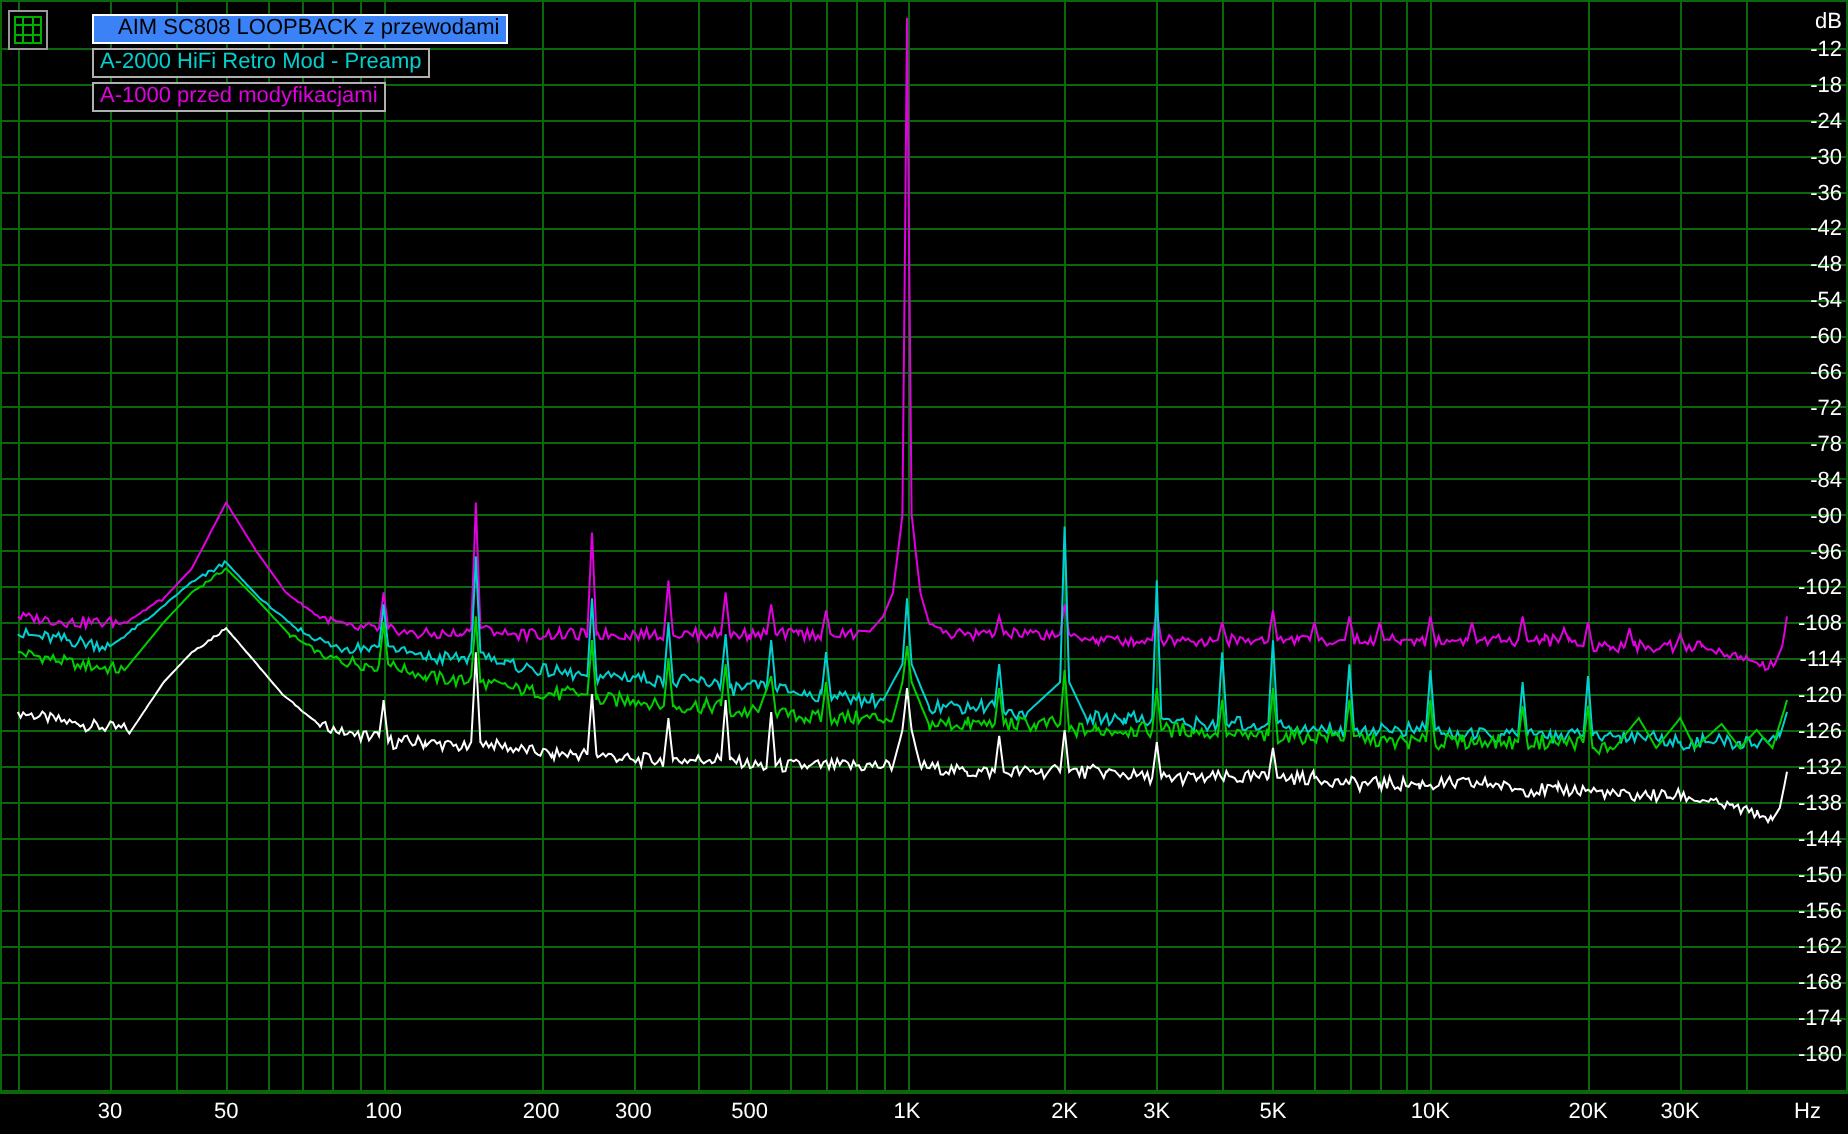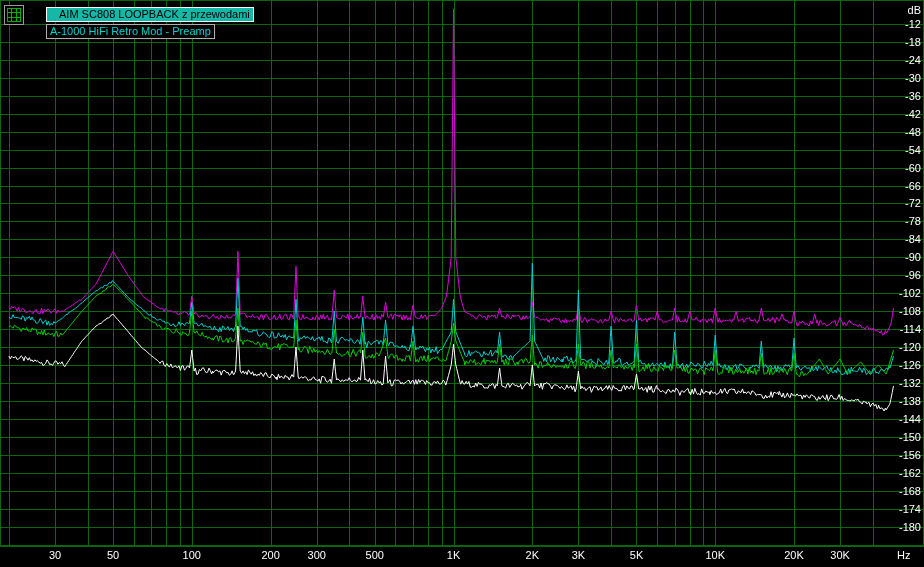--- a/index.html
+++ b/index.html
@@ -7,21 +7,21 @@
        font-family:"Liberation Sans",sans-serif;}
   #stage{position:absolute;inset:0;width:924px;height:567px;background:#000;}
   #chart-svg{position:absolute;left:0;top:0;}
   #toolbar-icon{position:absolute;left:4px;top:5px;width:20px;height:20px;
        background:#000;border:1px solid #9a9a9a;box-sizing:border-box;
        display:flex;align-items:center;justify-content:center;}
   #legend{position:absolute;left:46px;top:7px;display:flex;
        flex-direction:column;align-items:flex-start;gap:2px;}
   .legend-item{font-size:11px;line-height:13px;padding:0 3px;
        border:1px solid #b0b0b0;background:#000;white-space:nowrap;}
-  .legend-item.selected{background:#14b8a6;color:#000;border-color:#fff;padding-left:12px;}
+  .legend-item.selected{background:#3b82f6;color:#000;border-color:#fff;padding-left:12px;}
 </style>
 </head>
 <body>
 
 <div id="stage">
 
   <svg id="chart-svg" width="924" height="567" viewBox="0 0 924 567">
       <rect x="0" y="0" width="924" height="567" fill="#000000"></rect>
       <path d="M9.5 1L9.5 546M55.5 1L55.5 546M88.5 1L88.5 546M113.5 1L113.5 546M134.5 1L134.5 546M151.5 1L151.5 546M166.5 1L166.5 546M180.5 1L180.5 546M192.5 1L192.5 546M271.5 1L271.5 546M317.5 1L317.5 546M349.5 1L349.5 546M375.5 1L375.5 546M395.5 1L395.5 546M413.5 1L413.5 546M428.5 1L428.5 546M442.5 1L442.5 546M454.5 1L454.5 546M532.5 1L532.5 546M578.5 1L578.5 546M611.5 1L611.5 546M636.5 1L636.5 546M657.5 1L657.5 546M675.5 1L675.5 546M690.5 1L690.5 546M703.5 1L703.5 546M715.5 1L715.5 546M794.5 1L794.5 546M840.5 1L840.5 546M873.5 1L873.5 546M1 24.5L923 24.5M1 42.5L923 42.5M1 60.5L923 60.5M1 78.5L923 78.5M1 96.5L923 96.5M1 114.5L923 114.5M1 132.5L923 132.5M1 150.5L923 150.5M1 168.5L923 168.5M1 186.5L923 186.5M1 203.5L923 203.5M1 221.5L923 221.5M1 239.5L923 239.5M1 257.5L923 257.5M1 275.5L923 275.5M1 293.5L923 293.5M1 311.5L923 311.5M1 329.5L923 329.5M1 347.5L923 347.5M1 365.5L923 365.5M1 383.5L923 383.5M1 401.5L923 401.5M1 419.5L923 419.5M1 437.5L923 437.5M1 455.5L923 455.5M1 473.5L923 473.5M1 491.5L923 491.5M1 509.5L923 509.5M1 527.5L923 527.5M1 545.5L923 545.5" stroke="#0c660c" stroke-width="1" fill="none" shape-rendering="crispEdges"></path>
       <rect x="0.5" y="0.5" width="923" height="546" fill="none" stroke="#0c660c" shape-rendering="crispEdges"></rect>
@@ -83,17 +83,20 @@
       <line x1="4.5" y1="0" x2="4.5" y2="14" stroke="#00b000"></line>
       <line x1="9.5" y1="0" x2="9.5" y2="14" stroke="#00b000"></line>
     </svg>
   </div>
 
   <div id="legend">
     <div class="legend-item selected">
       <span>AIM SC808 LOOPBACK z przewodami</span>
     </div>
     <div class="legend-item" style="color: rgb(0, 208, 208);">
-      <span>A-1000 HiFi Retro Mod - Preamp</span>
+      <span>A-2000 HiFi Retro Mod - Preamp</span>
+    </div>
+    <div class="legend-item" style="color: rgb(224, 0, 224);">
+      <span>A-1000 przed modyfikacjami</span>
     </div>
   </div>
 
 </div>
 
 </body></html>

